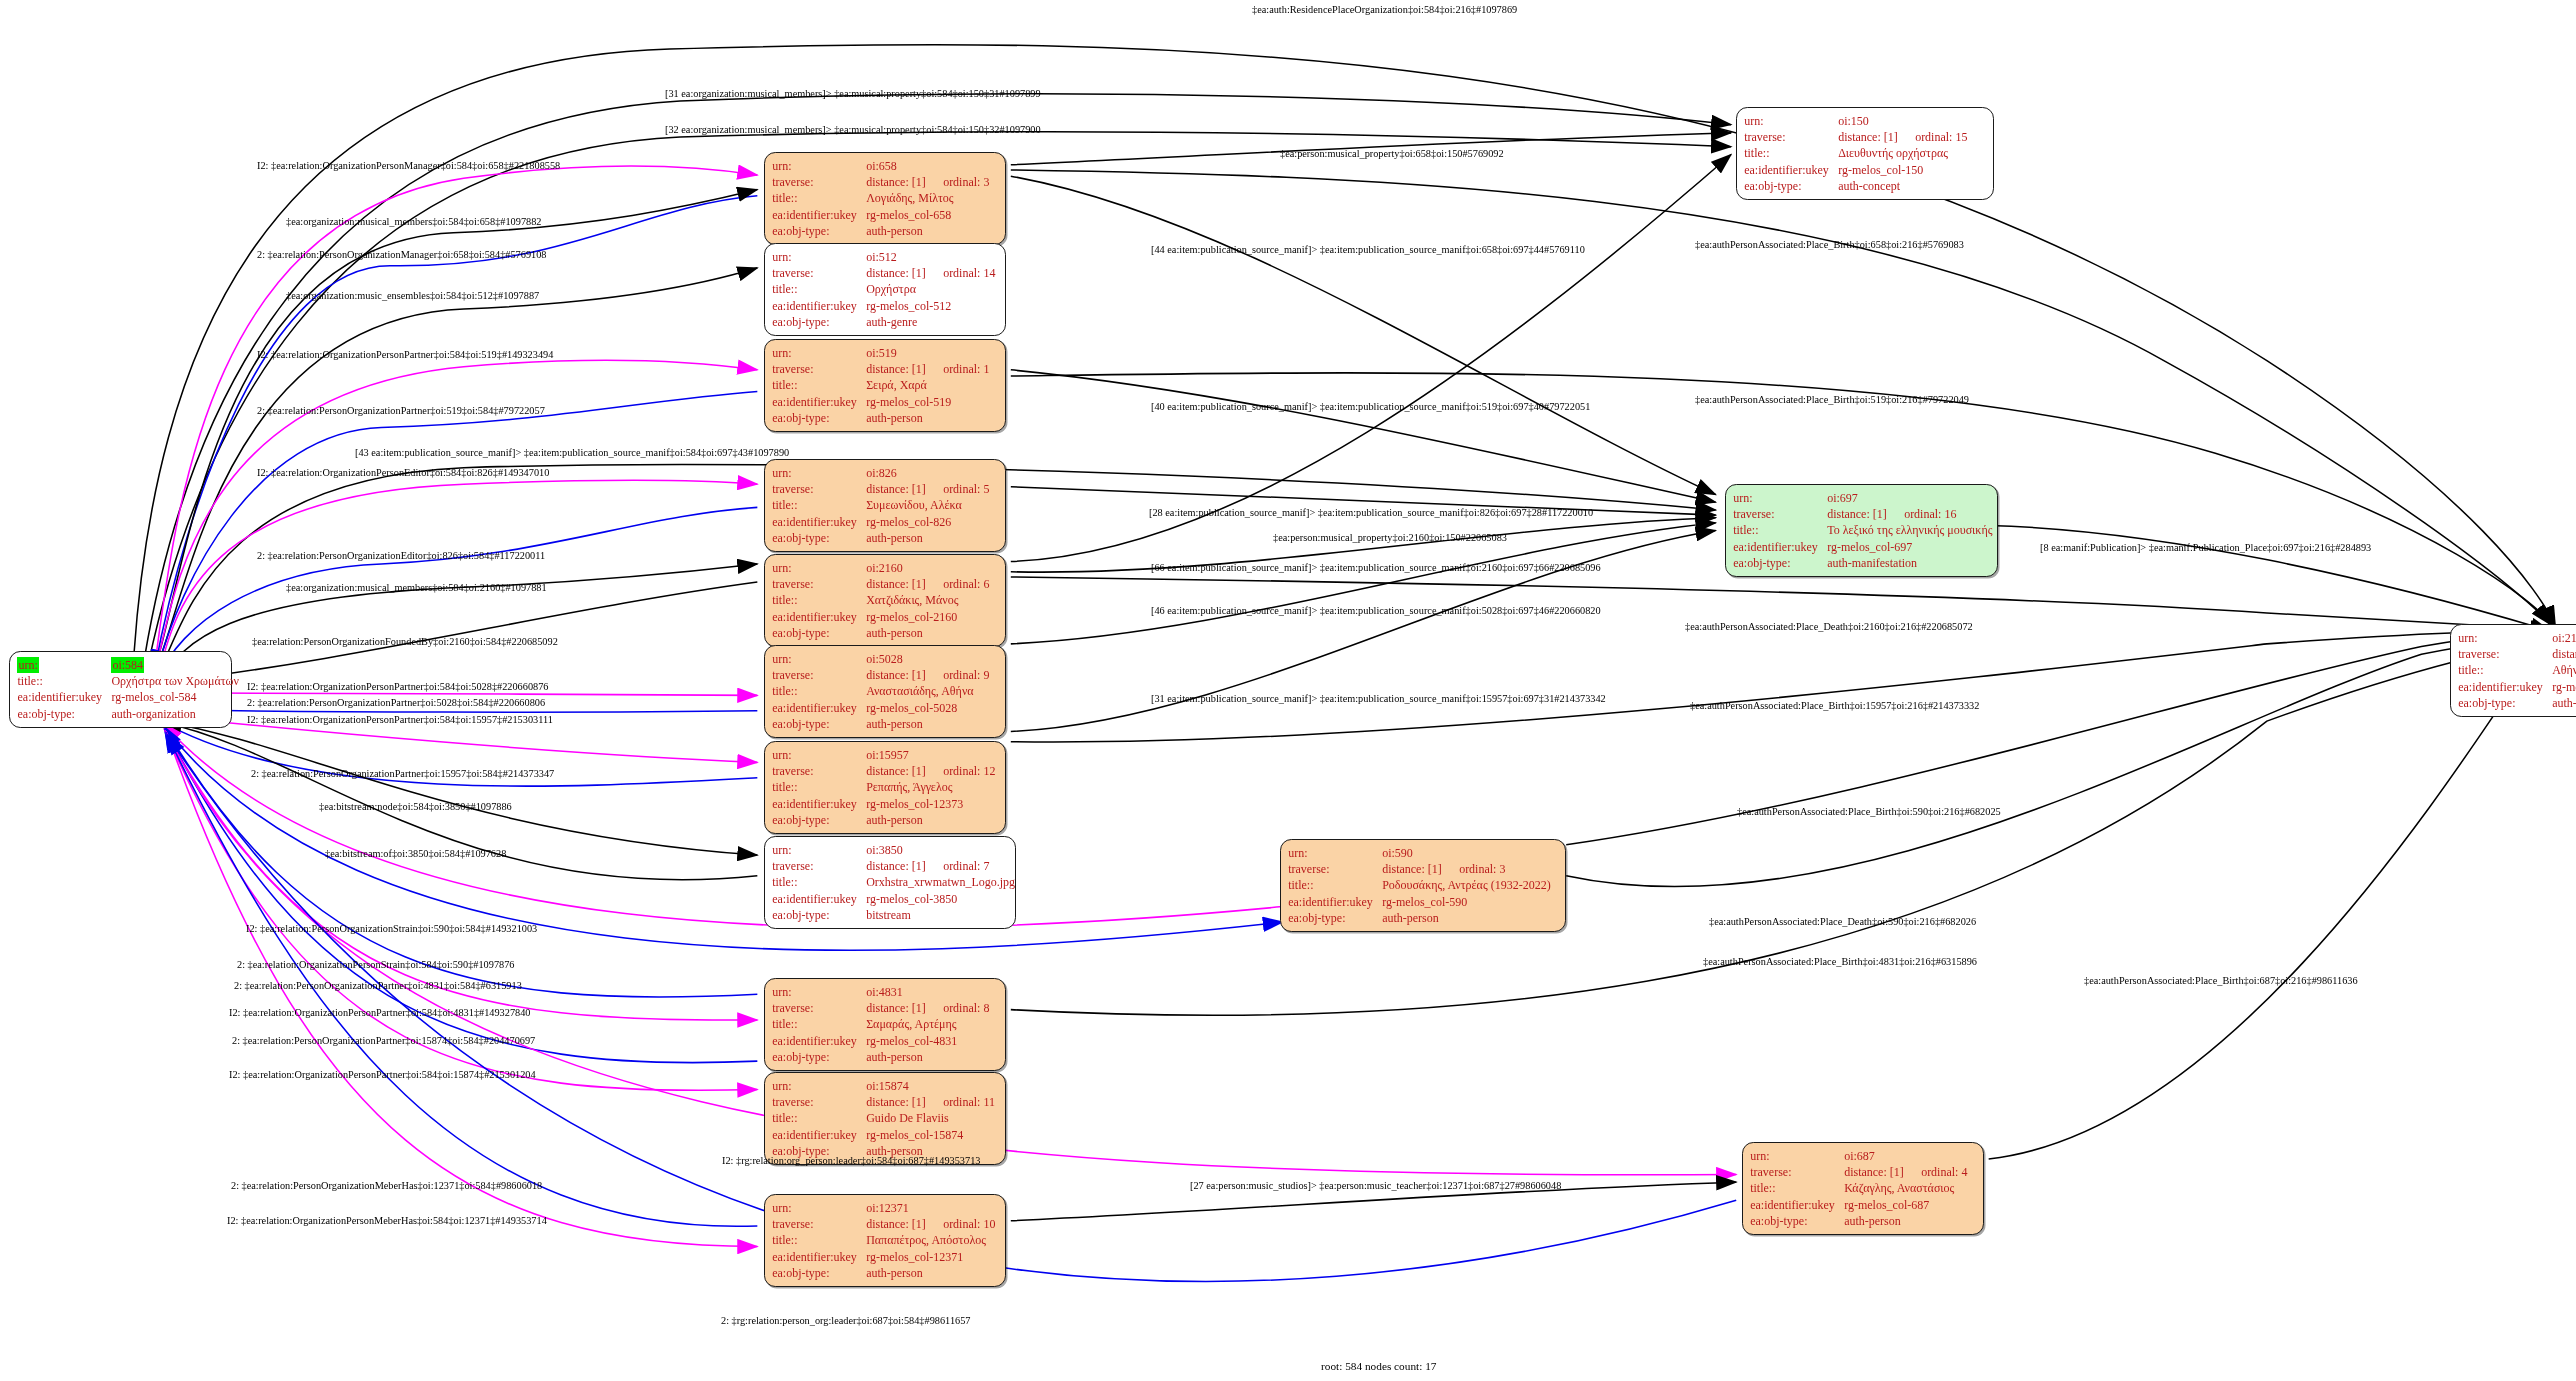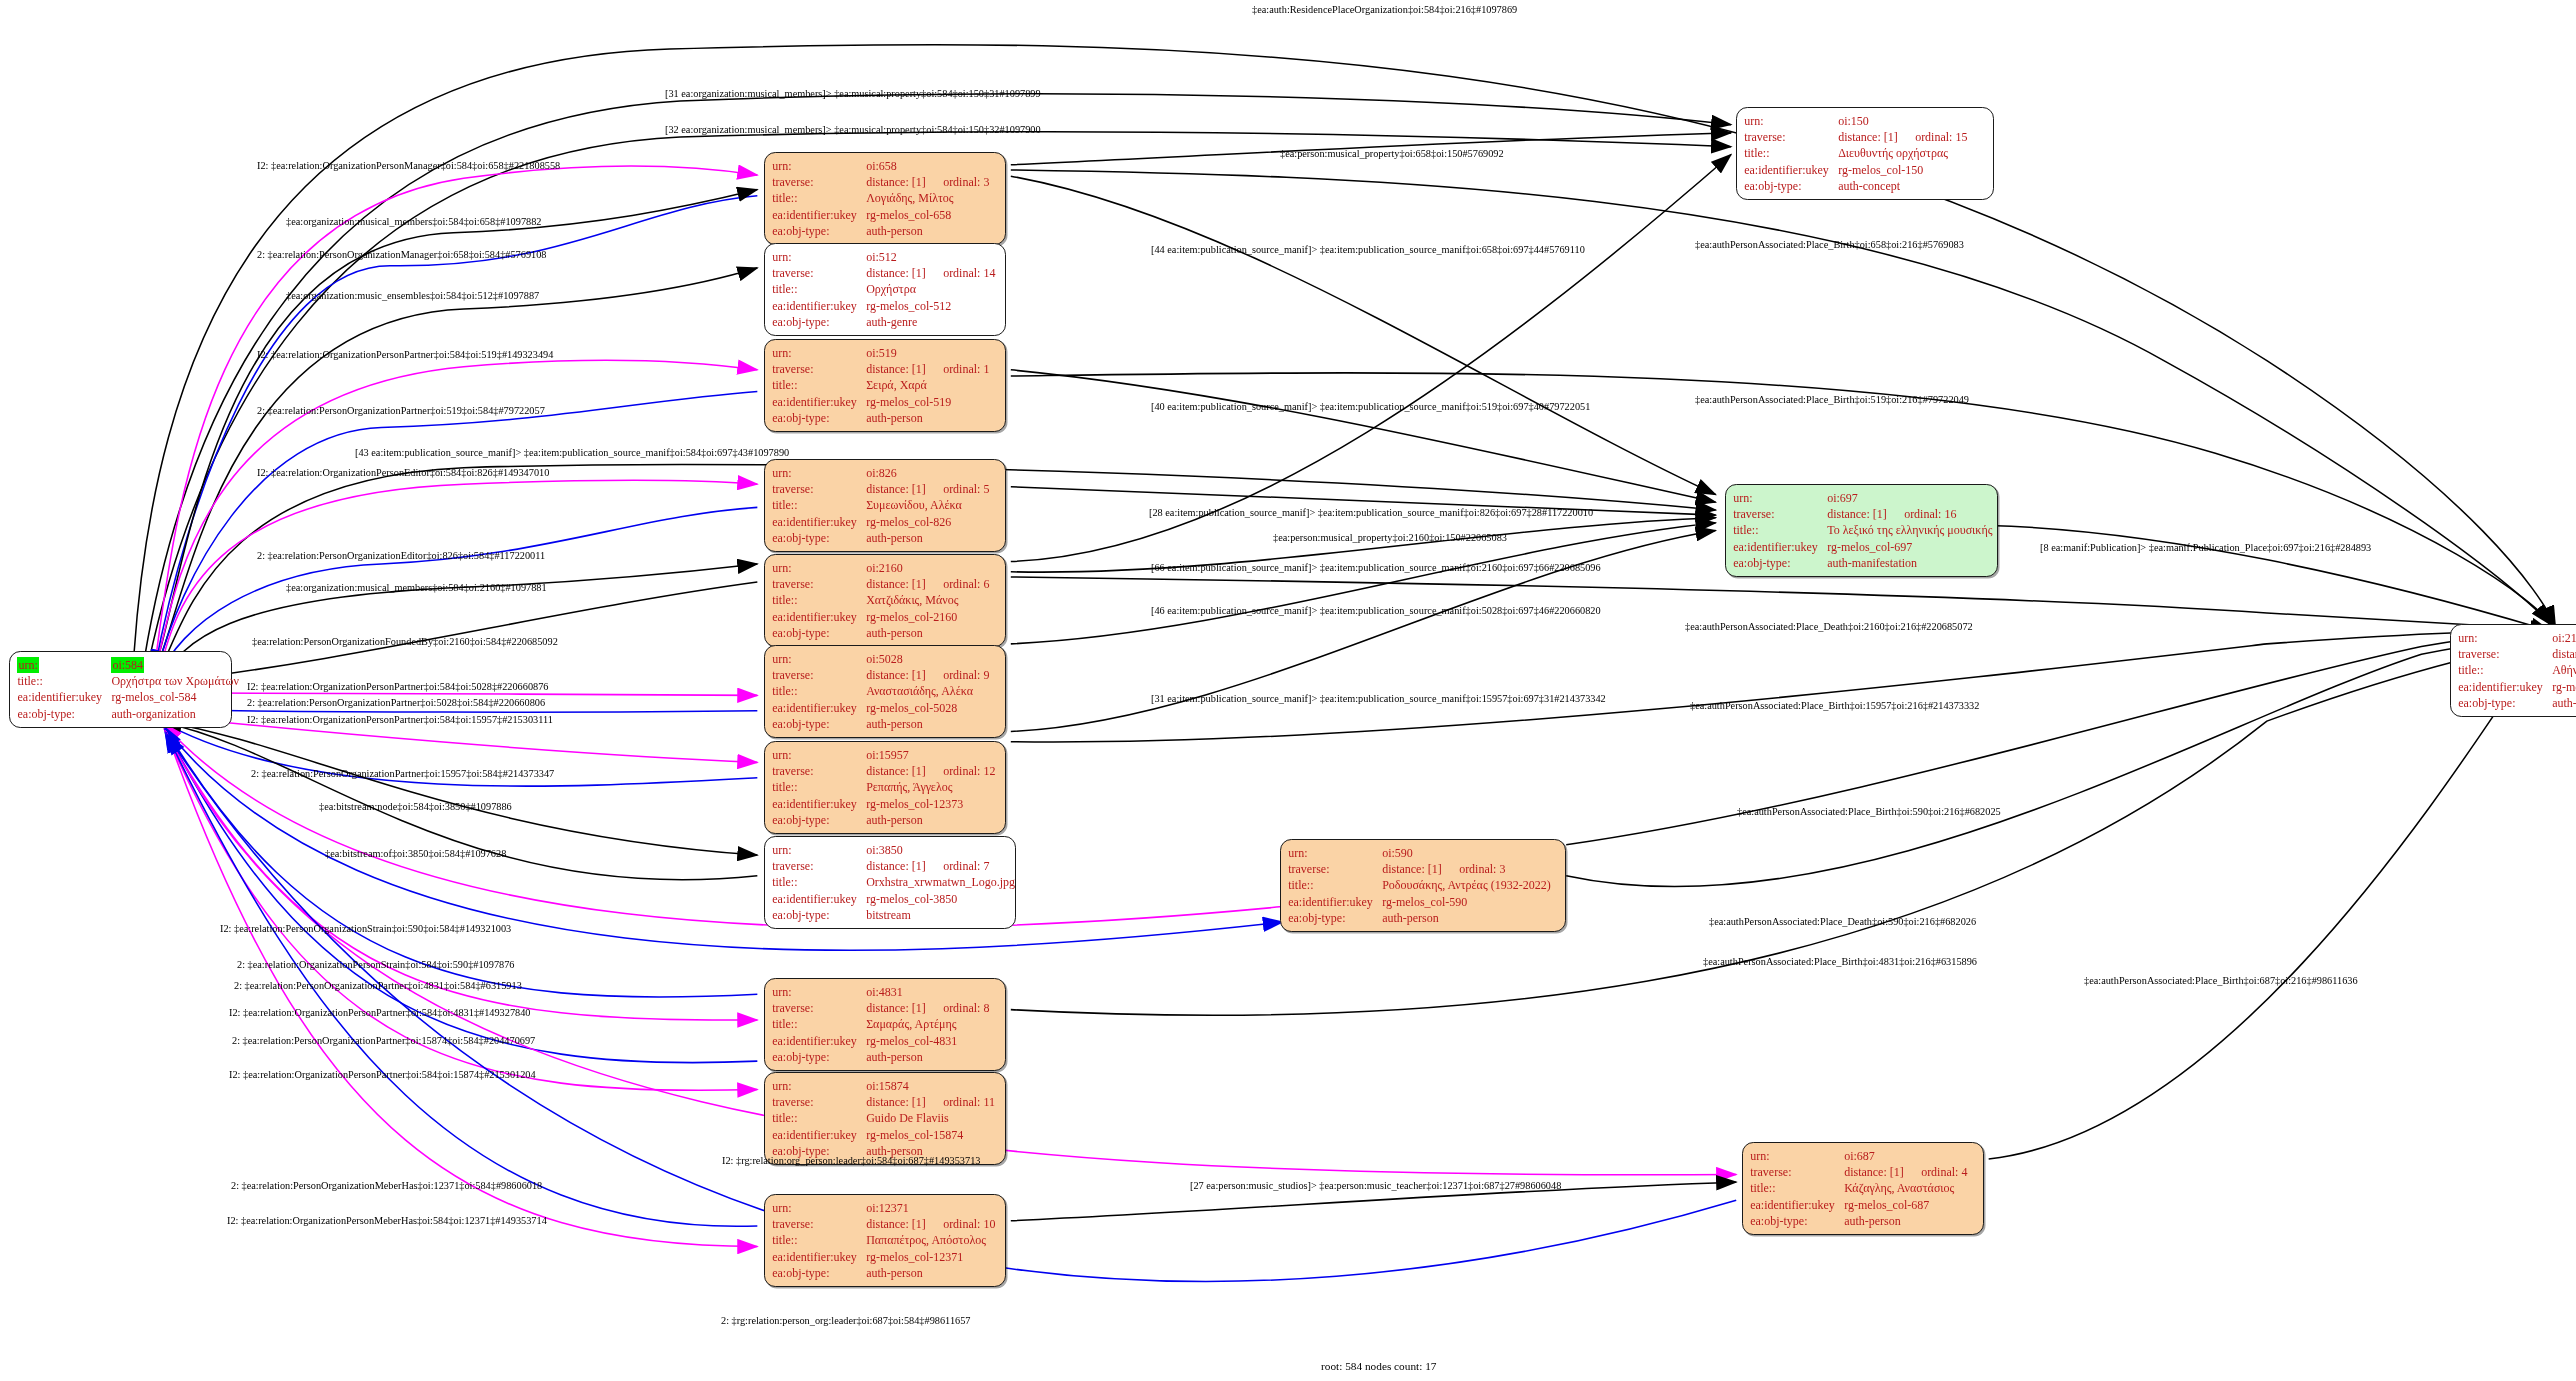--- a/index.html
+++ b/index.html
@@ -355,21 +355,21 @@
           <tr>
             <td class="k">urn:</td>
           <td class="v">oi:5028</td>
           </tr>
       <tr>
             <td class="k">traverse:</td>
           <td class="v"><span class="trav-d">distance: [1]</span><span>ordinal: 9</span></td>
           </tr>
       <tr>
             <td class="k">title::</td>
-          <td class="v">Αναστασιάδης, Αλέκα</td>
+          <td class="v">Αναστασιάδης, Αθήνα</td>
           </tr>
       <tr>
             <td class="k">ea:identifier:ukey</td>
           <td class="v">rg-melos_col-5028</td>
           </tr>
       <tr>
             <td class="k">ea:obj-type:</td>
           <td class="v">auth-person</td>
           </tr>
     </tbody>
@@ -673,21 +673,21 @@
   <div class="elabel" style="left:1685px;top:621px;">‡ea:authPersonAssociated:Place_Death‡oi:2160‡oi:216‡#220685072</div>
   <div class="elabel" style="left:247px;top:681px;">I2: ‡ea:relation:OrganizationPersonPartner‡oi:584‡oi:5028‡#220660876</div>
   <div class="elabel" style="left:247px;top:697px;">2: ‡ea:relation:PersonOrganizationPartner‡oi:5028‡oi:584‡#220660806</div>
   <div class="elabel" style="left:1151px;top:693px;">[31 ea:item:publication_source_manif]&gt; ‡ea:item:publication_source_manif‡oi:15957‡oi:697‡31#214373342</div>
   <div class="elabel" style="left:247px;top:714px;">I2: ‡ea:relation:OrganizationPersonPartner‡oi:584‡oi:15957‡#215303111</div>
   <div class="elabel" style="left:1690px;top:700px;">‡ea:authPersonAssociated:Place_Birth‡oi:15957‡oi:216‡#214373332</div>
   <div class="elabel" style="left:251px;top:768px;">2: ‡ea:relation:PersonOrganizationPartner‡oi:15957‡oi:584‡#214373347</div>
   <div class="elabel" style="left:319px;top:801px;">‡ea:bitstream:node‡oi:584‡oi:3850‡#1097886</div>
   <div class="elabel" style="left:1709px;top:806px;margin-left:28px;">‡ea:authPersonAssociated:Place_Birth‡oi:590‡oi:216‡#682025</div>
   <div class="elabel" style="left:325px;top:848px;">‡ea:bitstream:of‡oi:3850‡oi:584‡#1097628</div>
-  <div class="elabel" style="left:220px;top:923px;text-align:center;">I2: ‡ea:relation:PersonOrganizationStrain‡oi:590‡oi:584‡#149321003</div>
+  <div class="elabel" style="left:246px;top:923px;text-align:center;">I2: ‡ea:relation:PersonOrganizationStrain‡oi:590‡oi:584‡#149321003</div>
   <div class="elabel" style="left:237px;top:959px;">2: ‡ea:relation:OrganizationPersonStrain‡oi:584‡oi:590‡#1097876</div>
   <div class="elabel" style="left:1709px;top:916px;">‡ea:authPersonAssociated:Place_Death‡oi:590‡oi:216‡#682026</div>
   <div class="elabel" style="left:234px;top:980px;">2: ‡ea:relation:PersonOrganizationPartner‡oi:4831‡oi:584‡#6315913</div>
   <div class="elabel" style="left:1703px;top:956px;">‡ea:authPersonAssociated:Place_Birth‡oi:4831‡oi:216‡#6315896</div>
   <div class="elabel" style="left:229px;top:1007px;">I2: ‡ea:relation:OrganizationPersonPartner‡oi:584‡oi:4831‡#149327840</div>
   <div class="elabel" style="left:2084px;top:975px;text-align:center;">‡ea:authPersonAssociated:Place_Birth‡oi:687‡oi:216‡#98611636</div>
   <div class="elabel" style="left:232px;top:1035px;">2: ‡ea:relation:PersonOrganizationPartner‡oi:15874‡oi:584‡#204470697</div>
   <div class="elabel" style="left:229px;top:1069px;">I2: ‡ea:relation:OrganizationPersonPartner‡oi:584‡oi:15874‡#215301204</div>
   <div class="elabel" style="left:722px;top:1155px;">I2: ‡rg:relation:org_person:leader‡oi:584‡oi:687‡#149353713</div>
   <div class="elabel" style="left:231px;top:1180px;">2: ‡ea:relation:PersonOrganizationMeberHas‡oi:12371‡oi:584‡#98606018</div>

